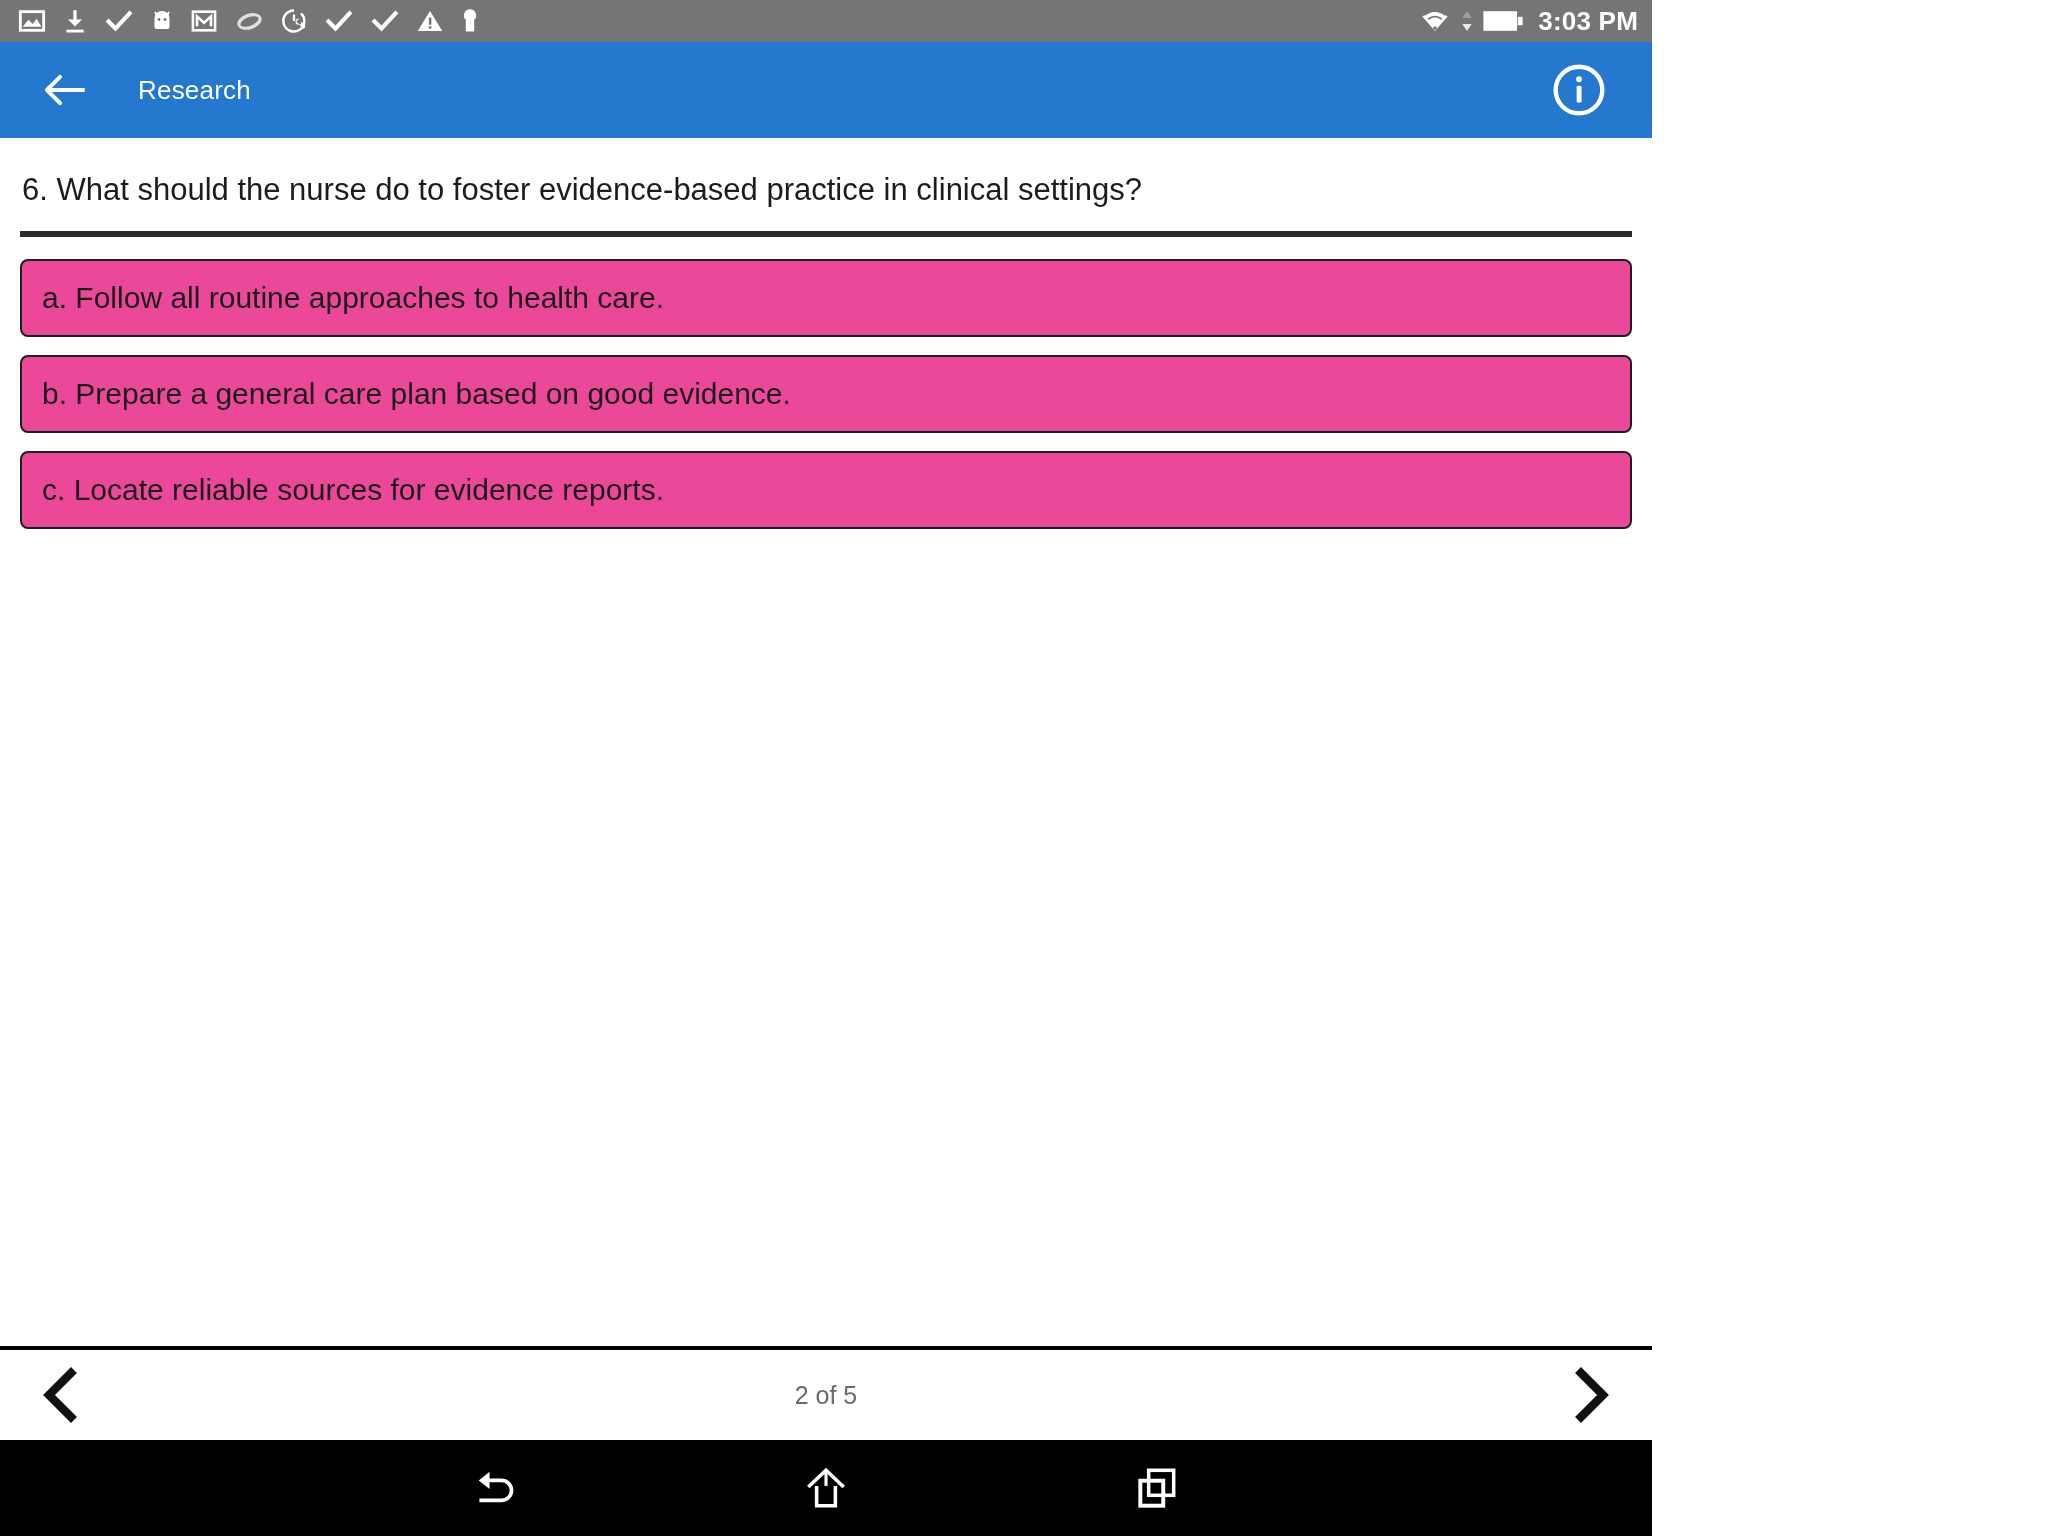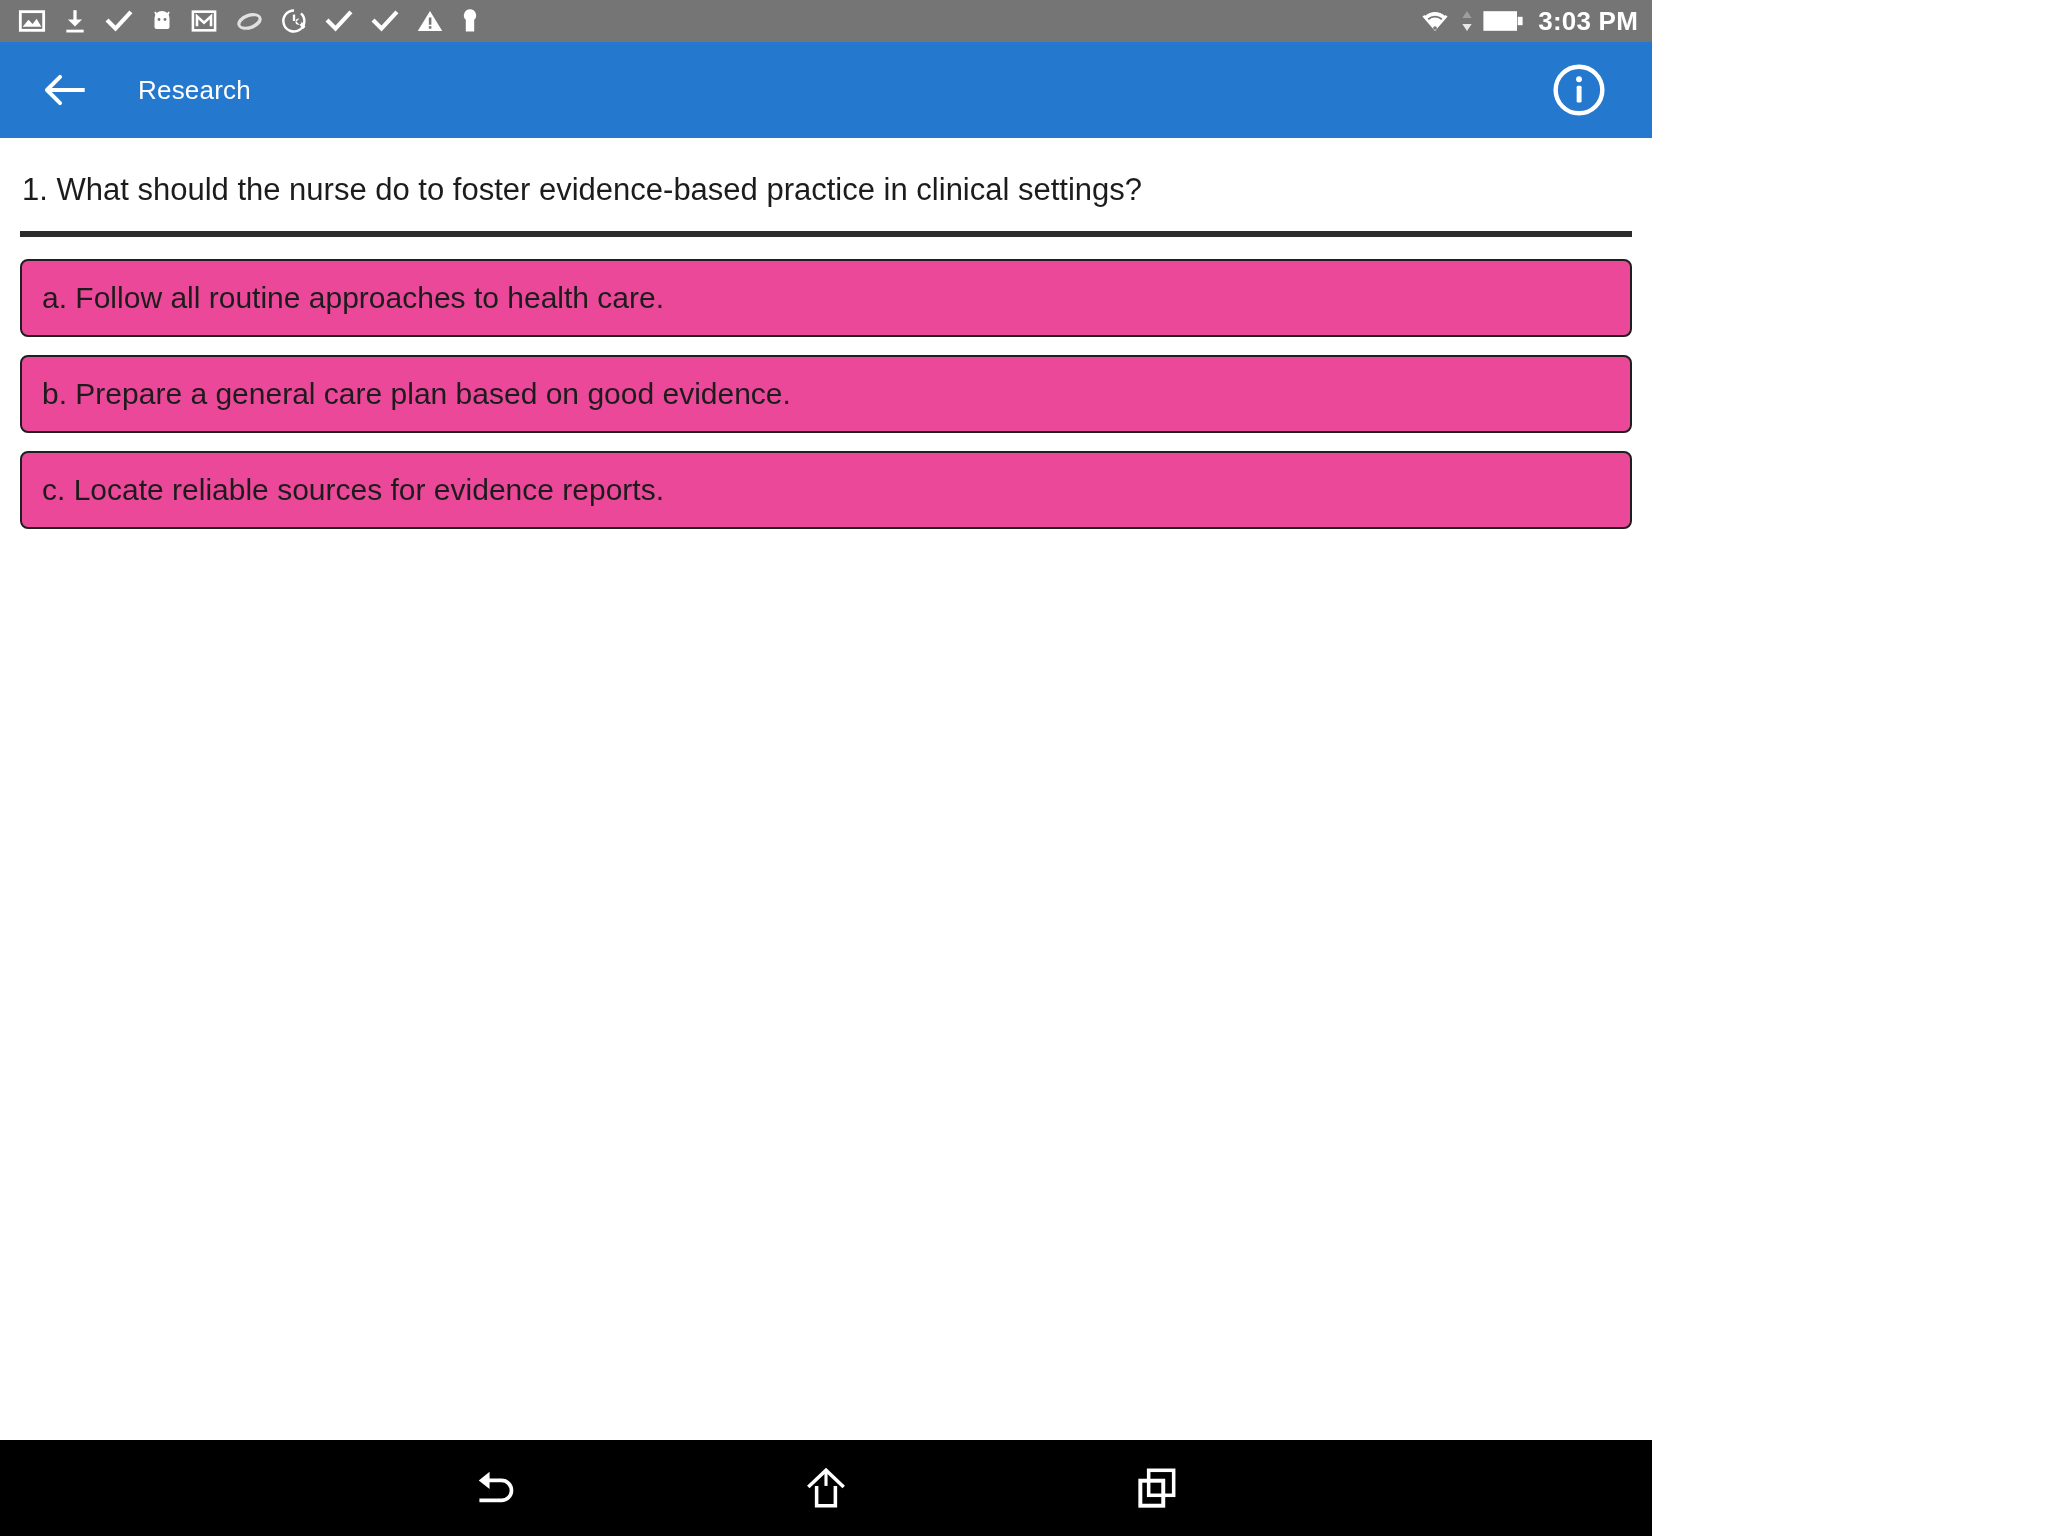--- a/index.html
+++ b/index.html
@@ -317,41 +317,54 @@
       <svg width="56" height="56" viewBox="0 0 24 24">
         <circle cx="12" cy="12" r="10" fill="none" stroke="#fff" stroke-width="1.9"></circle>
         <circle cx="12" cy="7.4" r="1.25" fill="#fff"></circle>
         <rect x="11" y="10.2" width="2.1" height="7.2" rx="0.6" fill="#fff"></rect>
       </svg>
     </div>
   </div>
 
   <div class="content">
 
-    <div class="question-text">1. What should the nurse do to foster evidence-based practice in clinical settings?</div>
+    <div class="question-text">6. What should the nurse do to foster evidence-based practice in clinical settings?</div>
     <div class="question-rule"></div>
 
     <div class="options">
 
       <div class="option">
         <span class="option-label">a. Follow all routine approaches to health care.</span>
       </div>
 
       <div class="option">
         <span class="option-label">b. Prepare a general care plan based on good evidence.</span>
       </div>
 
       <div class="option">
         <span class="option-label">c. Locate reliable sources for evidence reports.</span>
       </div>
 
 
     </div>
   </div>
 
+  <div class="pager">
+    <div class="pager-arrow">
+      <svg width="44" height="56" viewBox="0 0 20 28">
+        <path d="M15 3 L4 14 L15 25" stroke="#111" stroke-width="4.2" fill="none" stroke-linecap="square" stroke-linejoin="miter"></path>
+      </svg>
+    </div>
+    <div class="pager-count">2 of 5</div>
+    <div class="pager-arrow">
+      <svg width="44" height="56" viewBox="0 0 20 28">
+        <path d="M5 3 L16 14 L5 25" stroke="#111" stroke-width="4.2" fill="none" stroke-linecap="square" stroke-linejoin="miter"></path>
+      </svg>
+    </div>
+  </div>
 
   <div class="nav-bar">
     <div class="nav-btn">
       <svg width="52" height="52" viewBox="0 0 24 24">
         <path d="M4.5 8.5 L9.5 4.5 L9.5 12.5 Z" fill="#fff"></path>
         <path d="M8 8.5 L15 8.5 a4.6 4.6 0 0 1 0 9.2 L4.8 17.7" stroke="#fff" stroke-width="1.7" fill="none"></path>
       </svg>
     </div>
     <div class="nav-btn">
       <svg width="50" height="52" viewBox="0 0 24 24">

